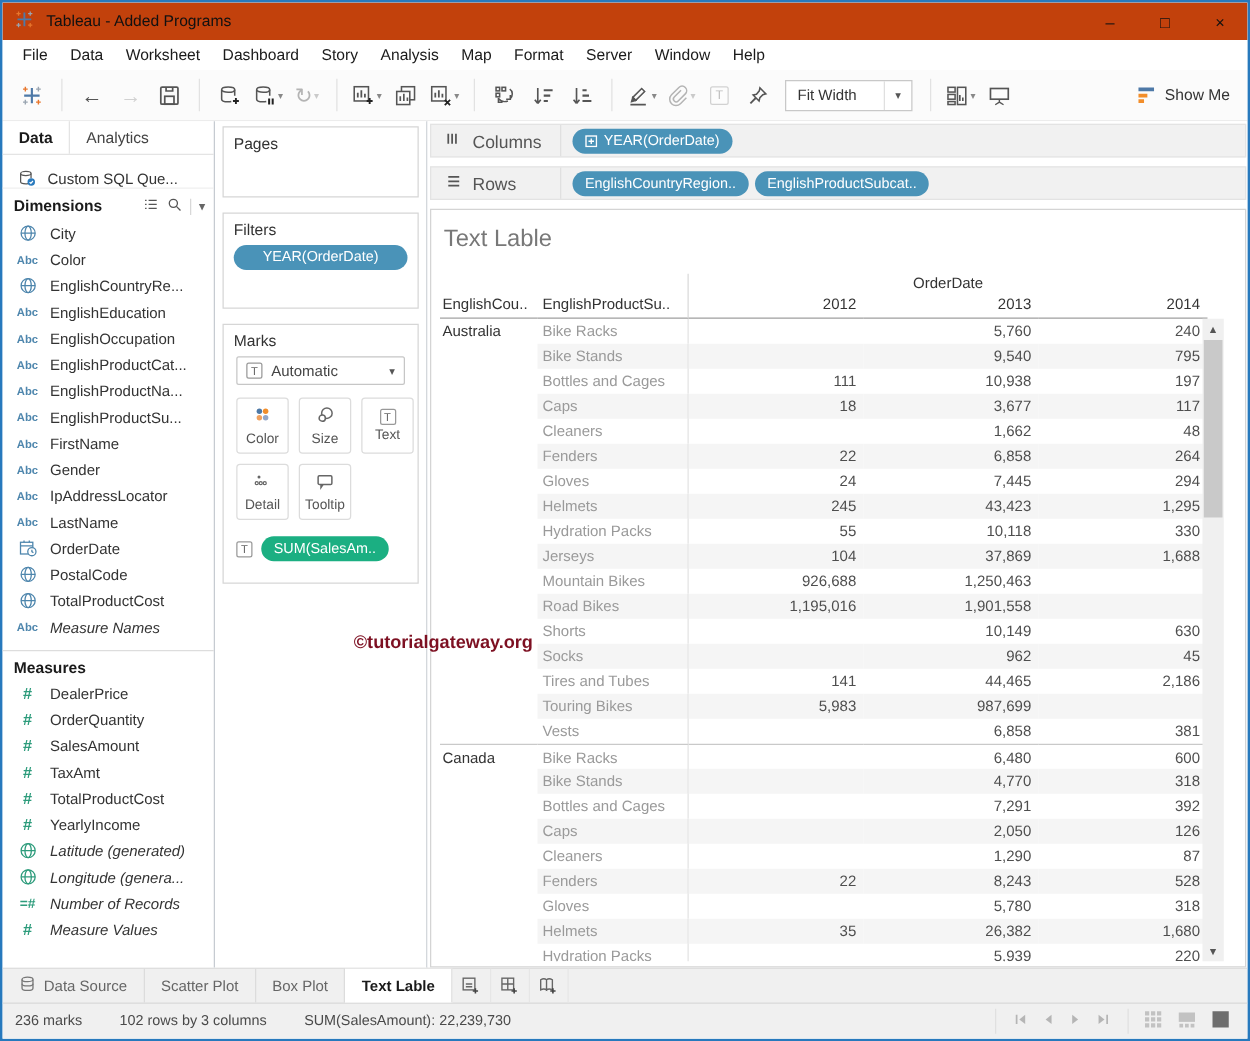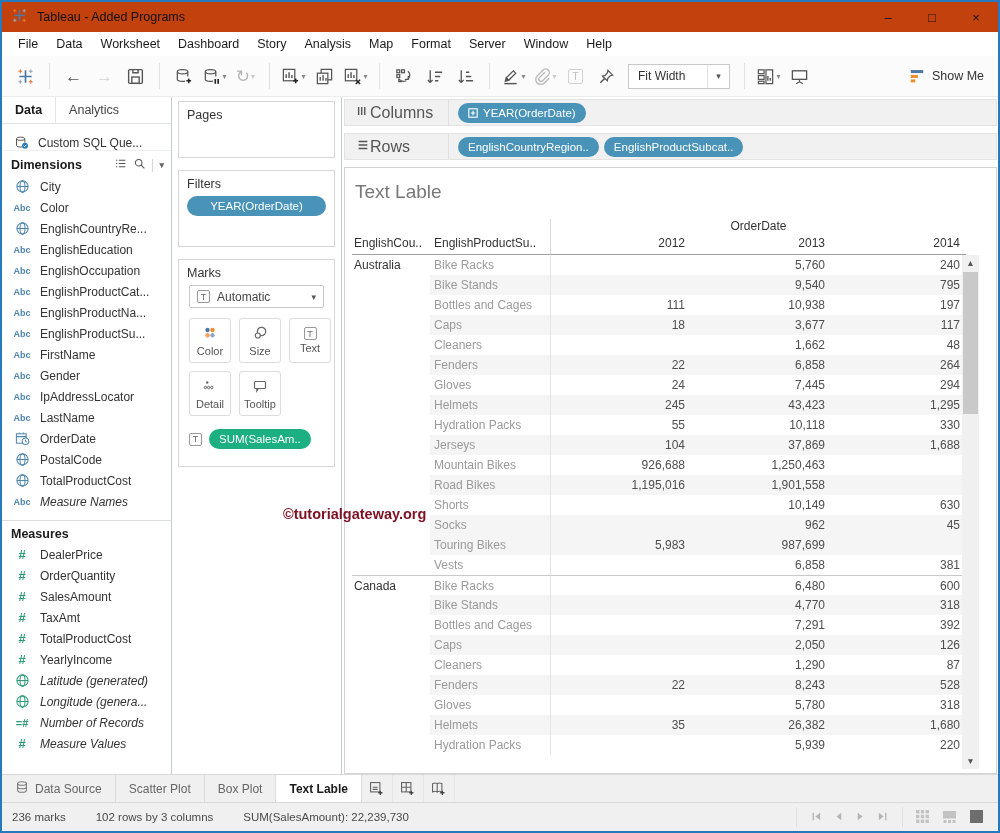--- a/index.html
+++ b/index.html
@@ -62,21 +62,21 @@
   .marks-dd{display:flex;align-items:center;border:1px solid #c6c6c6;border-radius:2px;height:23px;padding:0 7px;gap:7px;margin:4px 2px 10px;background:#fff;color:#444;}
   .marks-dd .dd-caret{margin-left:auto;font-size:9px;color:#555;}
   .tbox{border:1px solid #999;color:#666;font-size:9px;width:13px;height:13px;display:inline-flex;align-items:center;justify-content:center;border-radius:2px;background:#fff;flex:none;}
   .marks-grid{display:flex;flex-wrap:wrap;gap:8px;width:148px;margin-left:2px;}
   .mark-btn{width:42px;height:45px;border:1px solid #dcdcdc;border-radius:3px;display:flex;flex-direction:column;align-items:center;justify-content:center;gap:2px;font-size:11px;color:#555;background:#fff;}
   .mark-btn svg{width:16px;height:16px;}
   .mark-pill-row{display:flex;align-items:center;gap:7px;margin-top:13px;margin-left:2px;}
   
   .main-area{flex:1;display:flex;flex-direction:column;padding:2px 1px 0 2px;background:#fff;min-width:0;}
   .shelf{height:27px;background:#f1f1f1;border:1px solid #e3e3e3;display:flex;align-items:center;margin-bottom:7px;flex:none;}
-  .shelf-label{width:104px;display:flex;align-items:center;padding-left:11px;color:#555;font-size:16px;border-right:1px solid #e0e0e0;height:100%;}
+  .shelf-label{width:104px;display:flex;align-items:center;gap:8px;padding-left:11px;color:#555;font-size:14px;border-right:1px solid #e0e0e0;height:100%;}
   .shelf-label svg{width:14px;height:14px;}
   .shelf-pills{display:flex;gap:5px;padding-left:9px;}
   .sheet-view{flex:1;border:1px solid #d4d4d4;position:relative;overflow:hidden;background:#fff;}
   .sheet-title{font-size:19px;color:#787878;padding:13px 0 0 10px;}
   .crosstab{margin:16px 0 0 7px;position:relative;}
   .t-grid,.t-row{display:grid;grid-template-columns:78px 121px 140px 140px 135px;}
   .gh-left{grid-column:1/3;border-right:1px solid #dadada;}
   .gh-span{grid-column:3/6;text-align:center;color:#333;padding-bottom:3px;}
   .h-cell{color:#333;border-bottom:1px solid #9f9f9f;padding-bottom:4px;}
   .h-country{padding-left:2px;}
@@ -727,20 +727,27 @@
                 <div class="c-val">10,149</div>
                 <div class="c-val">630</div>
               </div>
               <div class="t-row banded">
                 <div class="c-country"></div>
                 <div class="c-sub">Socks</div>
                 <div class="c-val"></div>
                 <div class="c-val">962</div>
                 <div class="c-val">45</div>
               </div>
+              <div class="t-row">
+                <div class="c-country"></div>
+                <div class="c-sub">Tires and Tubes</div>
+                <div class="c-val">141</div>
+                <div class="c-val">44,465</div>
+                <div class="c-val">2,186</div>
+              </div>
               <div class="t-row banded">
                 <div class="c-country"></div>
                 <div class="c-sub">Touring Bikes</div>
                 <div class="c-val">5,983</div>
                 <div class="c-val">987,699</div>
                 <div class="c-val"></div>
               </div>
               <div class="t-row">
                 <div class="c-country"></div>
                 <div class="c-sub">Vests</div>

